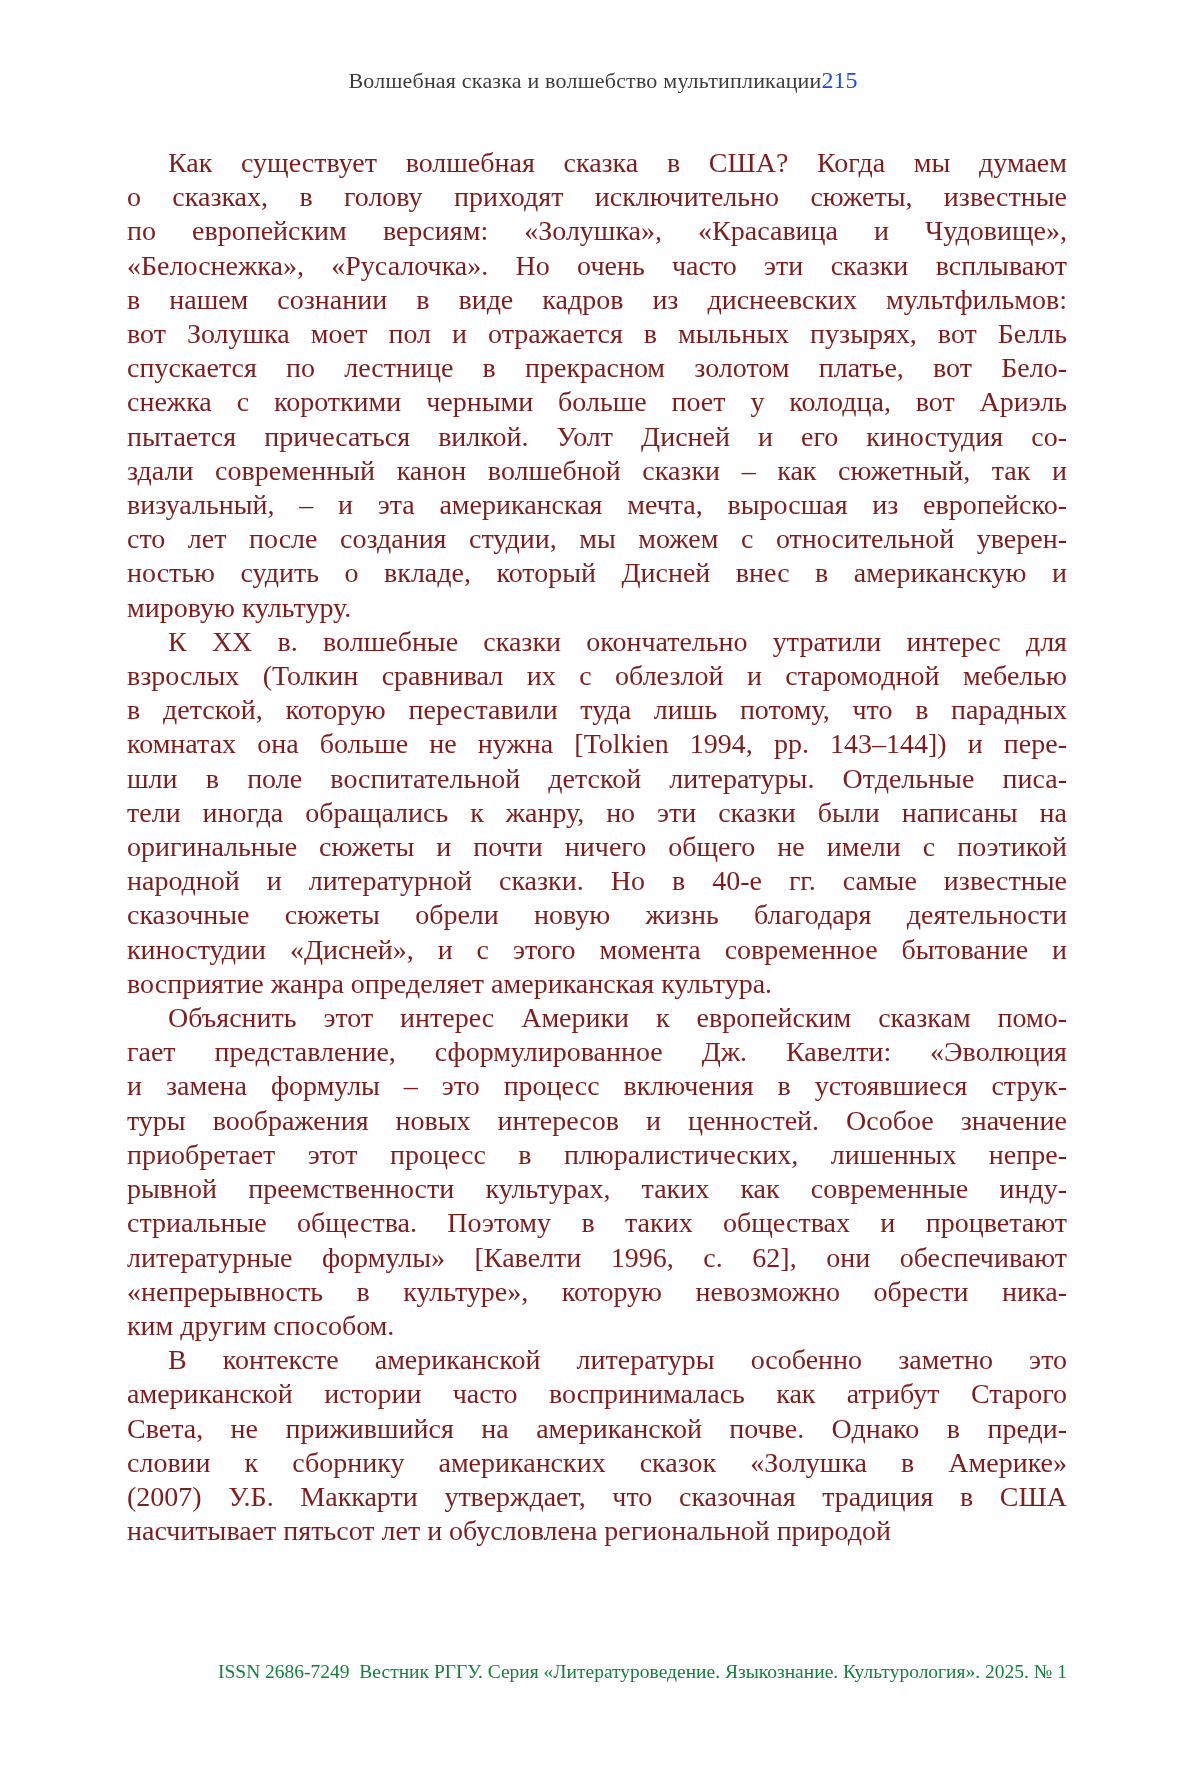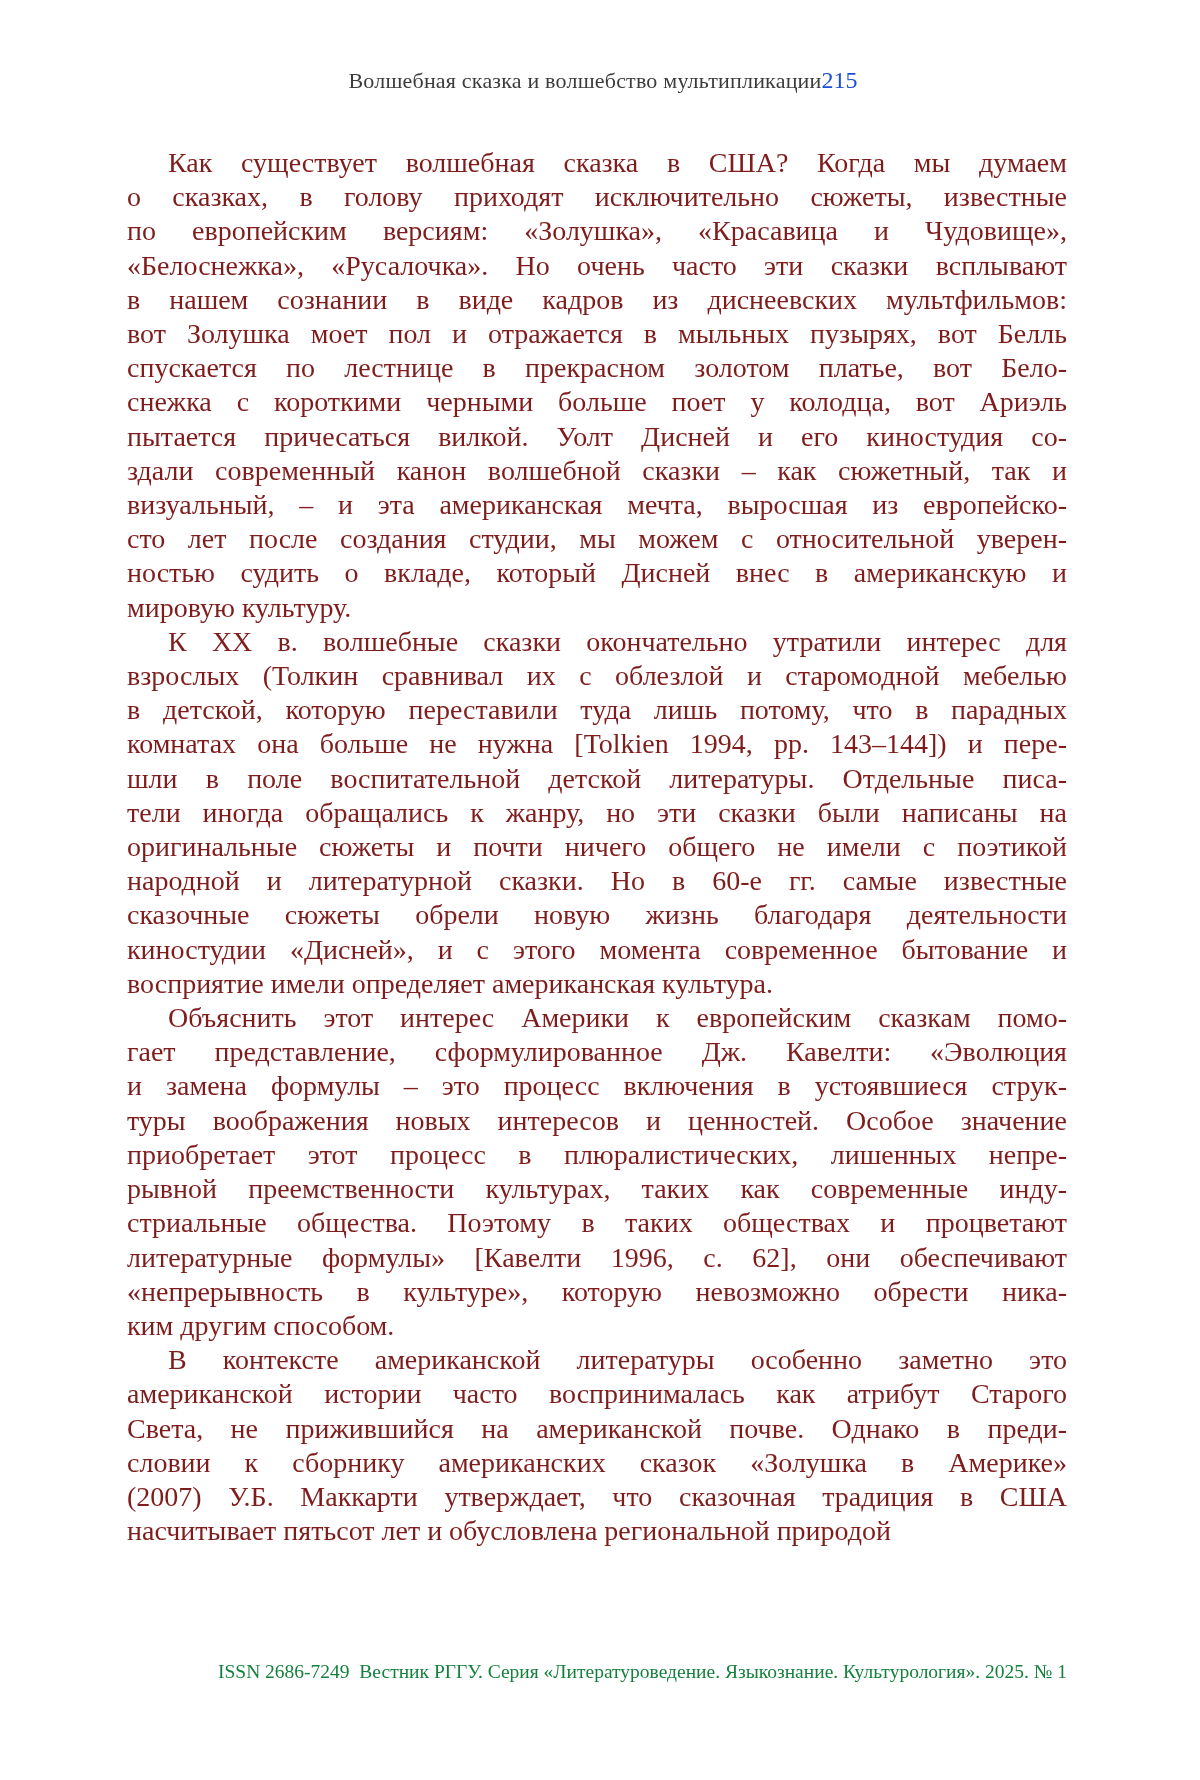--- a/index.html
+++ b/index.html
@@ -97,24 +97,24 @@
         <div class="line last">мировую культуру.</div>
       </div>
       <div class="paragraph">
         <div class="line first">К XX в. волшебные сказки окончательно утратили интерес для</div>
         <div class="line">взрослых (Толкин сравнивал их с облезлой и старомодной мебелью</div>
         <div class="line">в детской, которую переставили туда лишь потому, что в парадных</div>
         <div class="line">комнатах она больше не нужна [Tolkien 1994, pp. 143–144]) и пере-</div>
         <div class="line">шли в поле воспитательной детской литературы. Отдельные писа-</div>
         <div class="line">тели иногда обращались к жанру, но эти сказки были написаны на</div>
         <div class="line">оригинальные сюжеты и почти ничего общего не имели с поэтикой</div>
-        <div class="line">народной и литературной сказки. Но в 60-е гг. самые известные</div>
+        <div class="line">народной и литературной сказки. Но в 40-е гг. самые известные</div>
         <div class="line">сказочные сюжеты обрели новую жизнь благодаря деятельности</div>
         <div class="line">киностудии «Дисней», и с этого момента современное бытование и</div>
-        <div class="line last">восприятие имели определяет американская культура.</div>
+        <div class="line last">восприятие жанра определяет американская культура.</div>
       </div>
       <div class="paragraph">
         <div class="line first">Объяснить этот интерес Америки к европейским сказкам помо-</div>
         <div class="line">гает представление, сформулированное Дж. Кавелти: «Эволюция</div>
         <div class="line">и замена формулы – это процесс включения в устоявшиеся струк-</div>
         <div class="line">туры воображения новых интересов и ценностей. Особое значение</div>
         <div class="line">приобретает этот процесс в плюралистических, лишенных непре-</div>
         <div class="line">рывной преемственности культурах, таких как современные инду-</div>
         <div class="line">стриальные общества. Поэтому в таких обществах и процветают</div>
         <div class="line">литературные формулы» [Кавелти 1996, с. 62], они обеспечивают</div>

